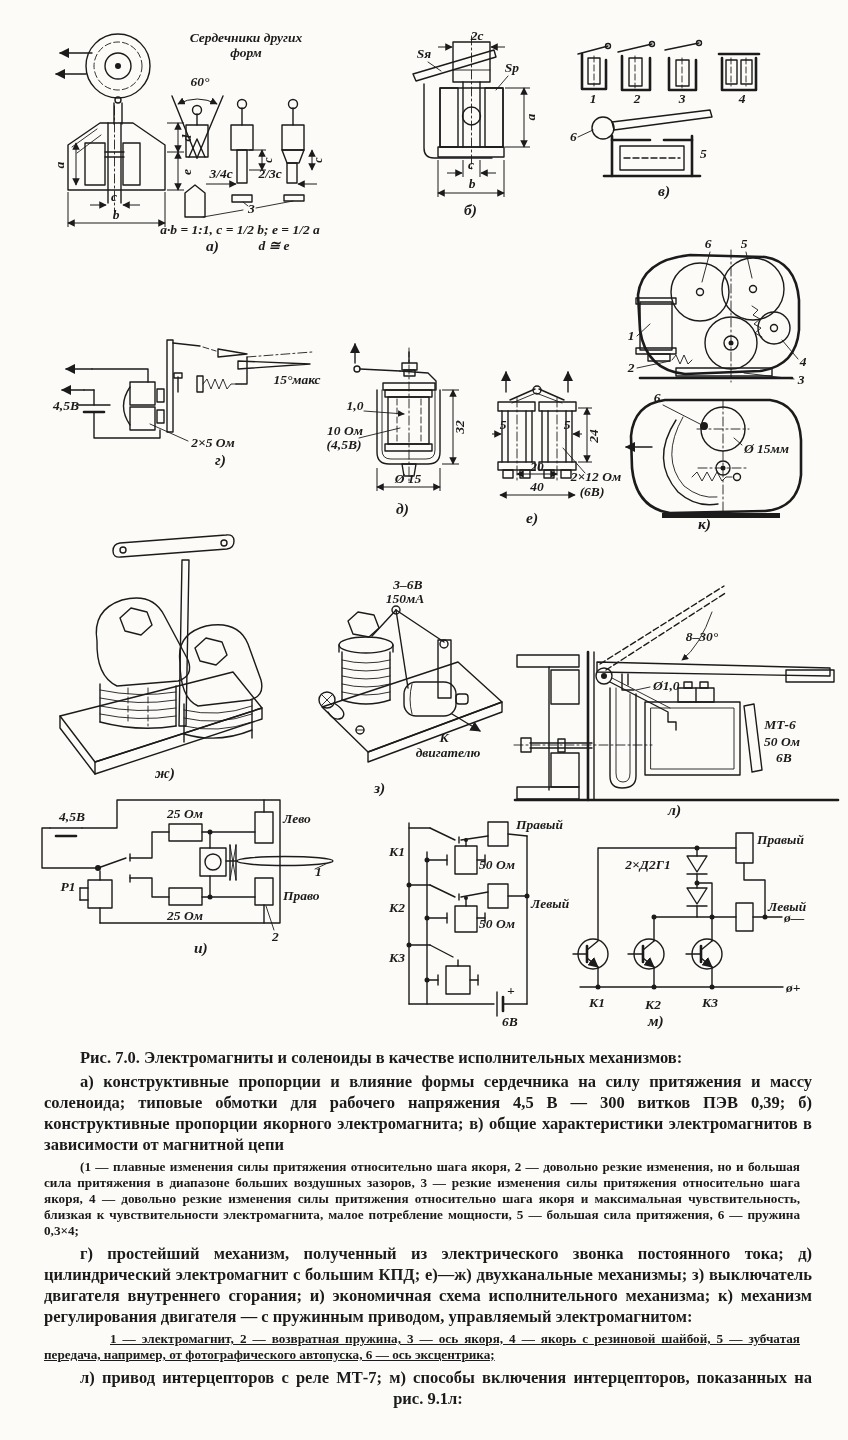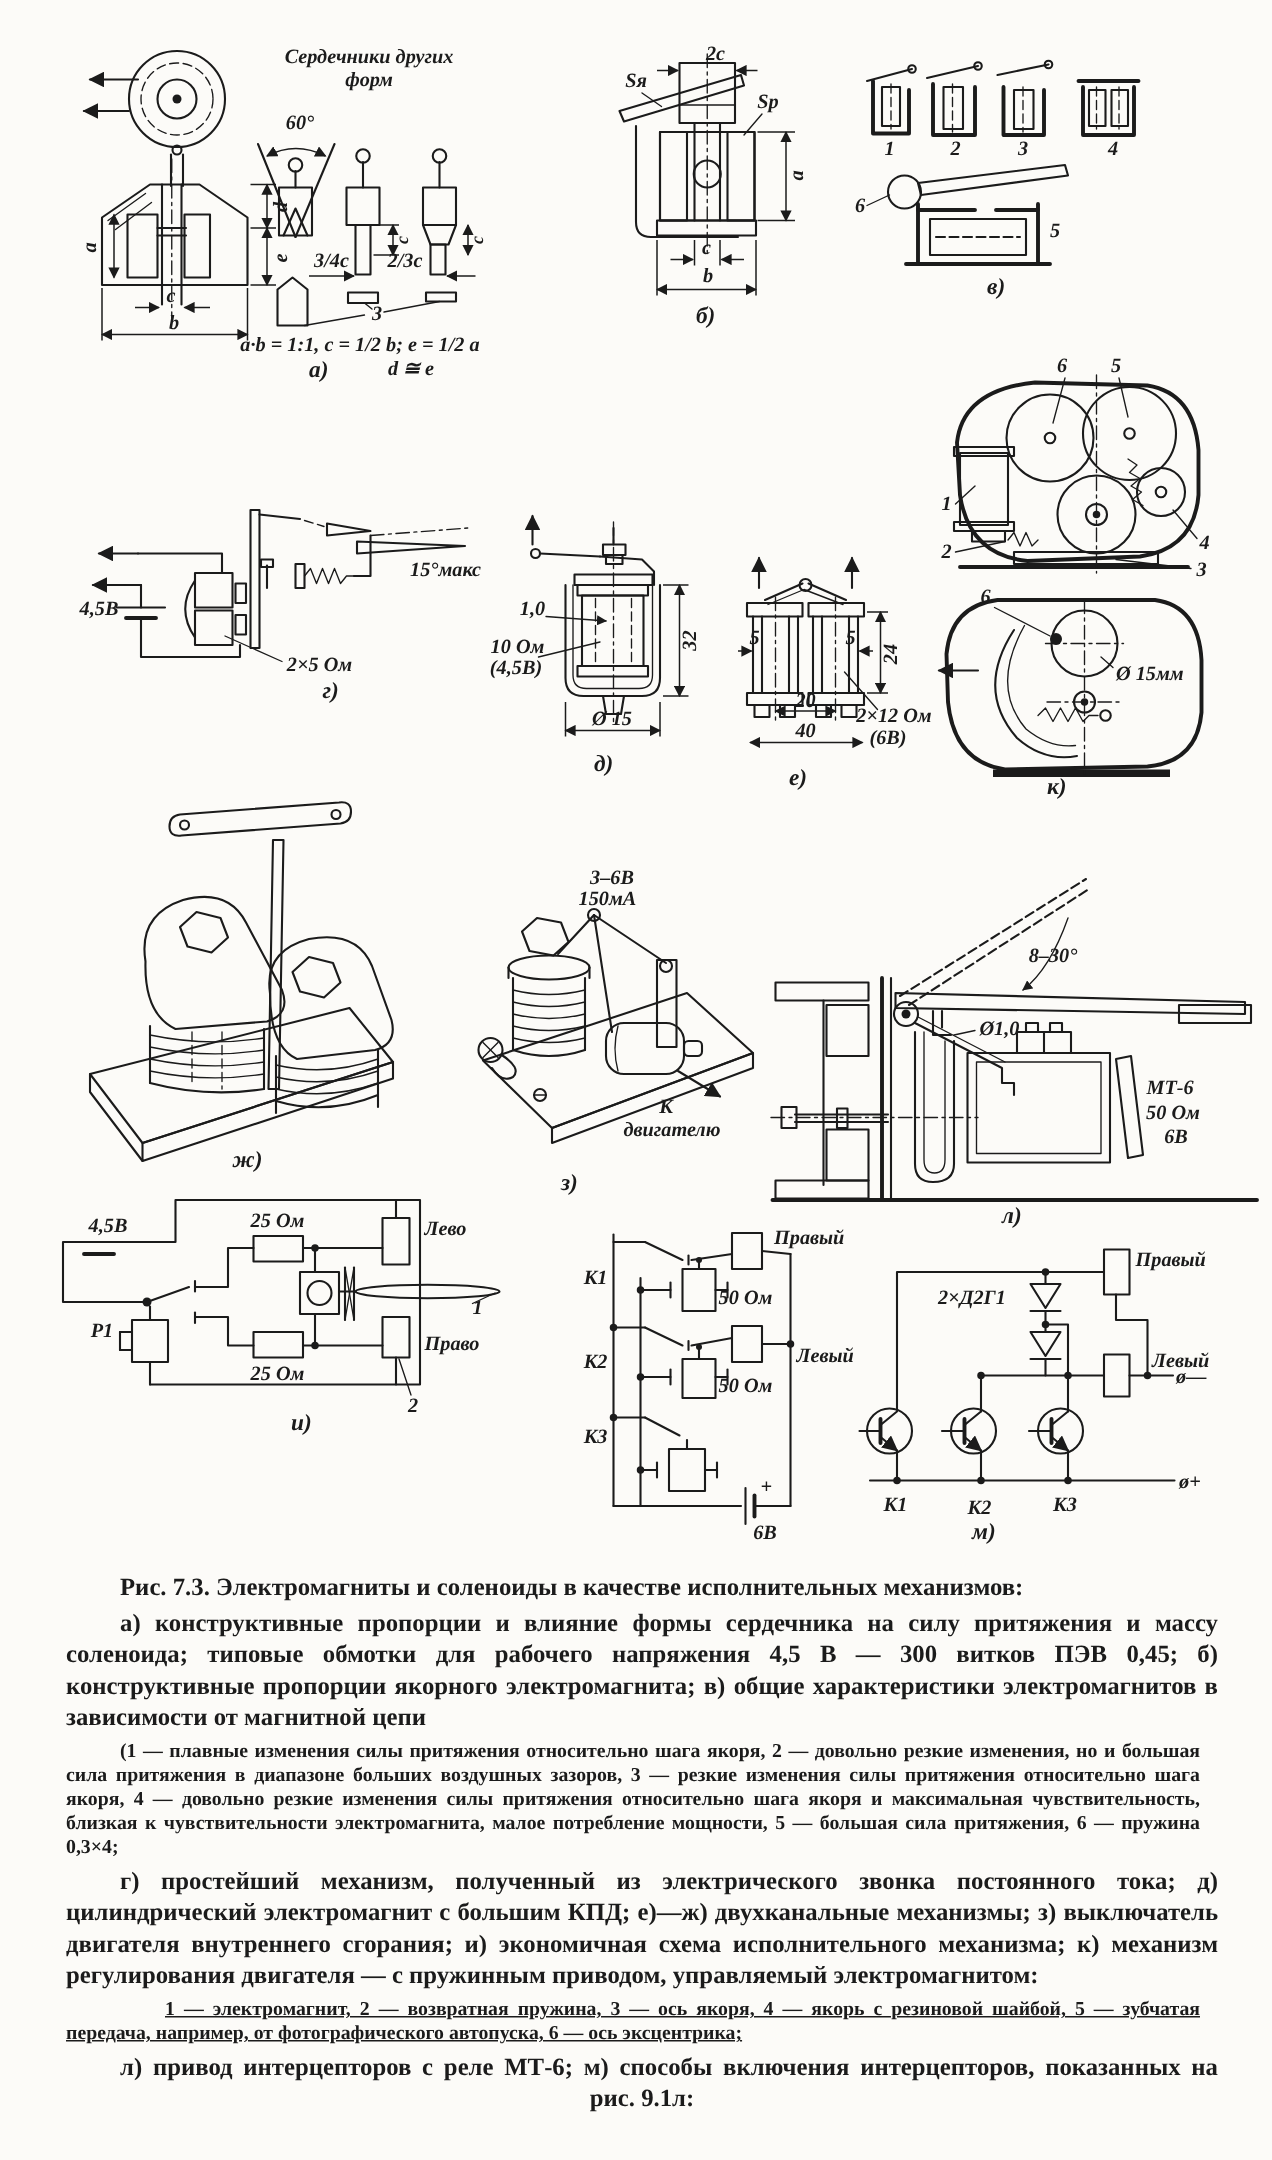--- a/index.html
+++ b/index.html
@@ -654,21 +654,21 @@
     <text class="t" x="786" y="992">ø+</text>
     <text class="t" text-anchor="middle" x="597" y="1007">К1</text>
     <text class="t" text-anchor="middle" x="653" y="1009">К2</text>
     <text class="t" text-anchor="middle" x="710" y="1007">К3</text>
     <text class="tl" x="648" y="1026">м)</text>
   </g>
 </svg>
 
 
 <div class="caption">
-  <p class="cap main">Рис. 7.3. Электромагниты и соленоиды в качестве исполнительных механизмов:</p>
-  <p class="cap main">а) конструктивные пропорции и влияние формы сердечника на силу притяжения и массу соленоида; типовые обмотки для рабочего напряжения  4,5 В — 300  витков ПЭВ 0,45; б) конструктивные пропорции якорного электромагнита; в) общие характеристики электромагнитов в зависимости от магнитной цепи</p>
+  <p class="cap main">Рис. 7.0. Электромагниты и соленоиды в качестве исполнительных механизмов:</p>
+  <p class="cap main">а) конструктивные пропорции и влияние формы сердечника на силу притяжения и массу соленоида; типовые обмотки для рабочего напряжения  4,5 В — 300  витков ПЭВ 0,39; б) конструктивные пропорции якорного электромагнита; в) общие характеристики электромагнитов в зависимости от магнитной цепи</p>
   <p class="cap small">(1 — плавные изменения силы притяжения относительно шага якоря, 2 — довольно резкие изменения, но и большая сила притяжения в диапазоне больших воздушных зазоров, 3 — резкие изменения силы притяжения относительно шага якоря, 4 — довольно резкие изменения силы притяжения относительно шага якоря и максимальная чувствительность, близкая к чувствительности электромагнита, малое потребление мощности, 5 — большая сила притяжения, 6 — пружина 0,3×4;</p>
   <p class="cap main">г) простейший механизм, полученный из электрического звонка постоянного тока; д) цилиндрический электромагнит с большим КПД; е)—ж) двухканальные механизмы; з) выключатель двигателя внутреннего сгорания; и) экономичная  схема исполнительного механизма; к) механизм регулирования двигателя — с пружинным приводом, управляемый электромагнитом:</p>
   <p class="cap small indent2">1 — электромагнит, 2 — возвратная пружина, 3 — ось якоря, 4 — якорь с резиновой шайбой, 5 — зубчатая передача, например, от фотографического автопуска, 6 — ось эксцентрика;</p>
-  <p class="cap main center-last">л) привод интерцепторов с реле МТ-6; м) способы включения интерцепторов, показанных на рис. 9.1л:</p>
+  <p class="cap main center-last">л) привод интерцепторов с реле МТ-7; м) способы включения интерцепторов, показанных на рис. 9.1л:</p>
 </div>
 
 </div>
 
 </body></html>

